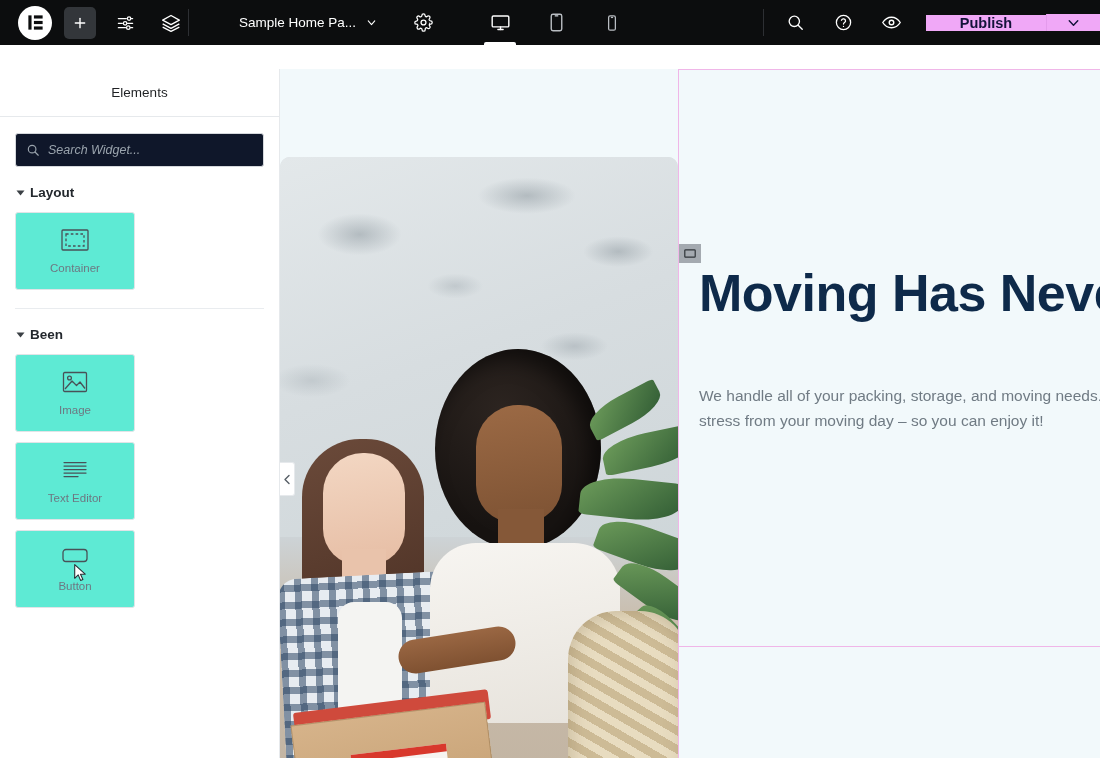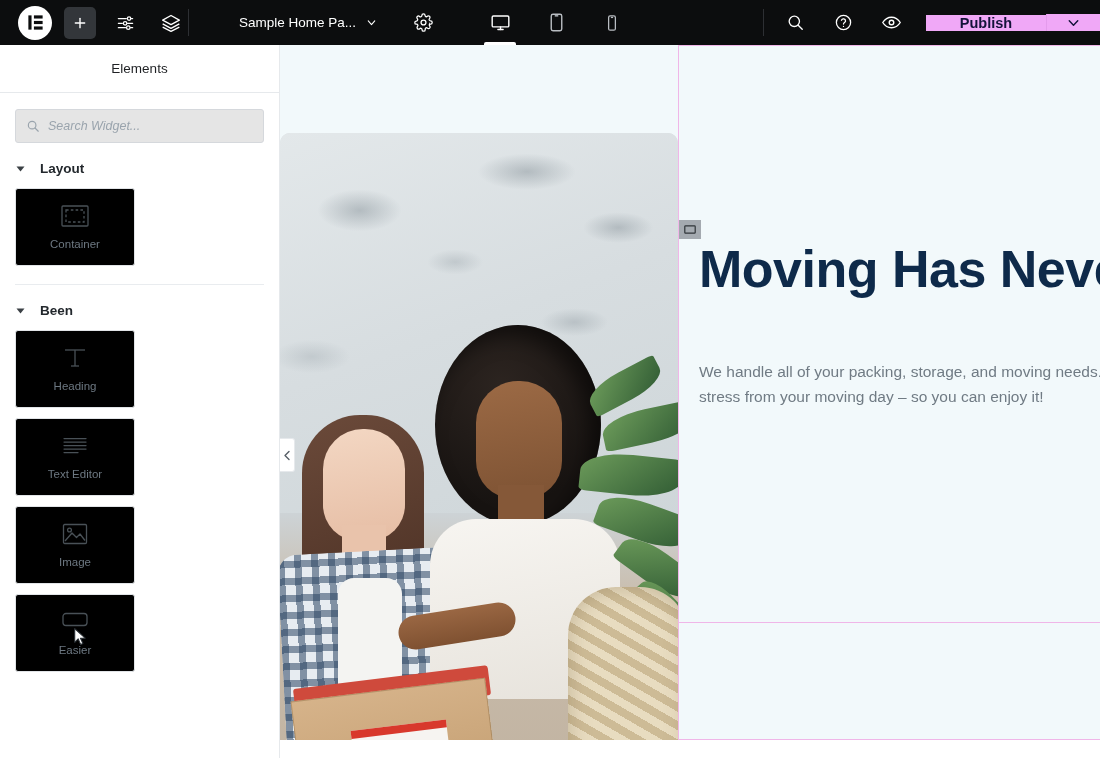--- a/index.html
+++ b/index.html
@@ -3,21 +3,21 @@
 <meta charset="utf-8">
 <title>Elementor Editor</title>
 <style>
   * { box-sizing: border-box; margin: 0; padding: 0; }
   html, body {
     width: 1100px; height: 758px;
     overflow: hidden;
     font-family: "Liberation Sans", sans-serif;
     background: #ffffff;
   }
-  .app { position: relative; width: 1100px; height: 758px; display: flex; flex-direction: column; }
+  .app { position: relative; width: 1100px; height: 758px; display: flex; flex-direction: column; gap: 24px; }
 
   
   .topbar {
     height: 45px; flex: 0 0 45px;
     background: #0c0d0e;
     display: flex; align-items: stretch;
     position: relative; z-index: 50;
   }
   .tb-left { display: flex; align-items: center; padding-left: 18px; gap: 12px; }
   .logo-btn {
@@ -106,46 +106,46 @@
   }
   .panel-scroll { flex: 1 1 auto; overflow: hidden; padding: 0 15px; }
 
   .search-wrap {
     margin: 16px 0 0 0;
     height: 34px;
     border: 1px solid #d5d8dc;
     border-radius: 3px;
     display: flex; align-items: center;
     padding: 0 10px; gap: 8px;
-    background: #e5e5e5;
+    background: #0f172a;
   }
   .search-wrap input {
     border: 0; outline: 0; flex: 1 1 auto;
     font-family: "Liberation Sans", sans-serif;
     font-size: 12.5px; font-style: italic; color: #6d7882;
     background: transparent;
   }
   .search-wrap input::placeholder { color: #9aa4ad; font-style: italic; }
 
   .cat-header {
     display: flex; align-items: center; gap: 7px;
     padding: 18px 0 12px 3px;
     cursor: pointer;
   }
   .cat-header .caret { width: 0; height: 0; border-left: 5px solid #3b4045; border-top: 4px solid transparent; border-bottom: 4px solid transparent; transform: rotate(90deg); }
-  .cat-title { font-size: 13.5px; font-weight: 700; color: #23282d; margin-left: 10px; }
+  .cat-title { font-size: 13.5px; font-weight: 700; color: #23282d; }
 
   .widget-grid { display: flex; flex-wrap: wrap; gap: 10px; }
   .widget-tile {
     width: 120px; height: 78px;
     border: 1px solid #e1e4e7;
     border-radius: 3px;
     display: flex; flex-direction: column;
     align-items: center; justify-content: center;
-    gap: 10px; cursor: move; background: #000000;
+    gap: 10px; cursor: move; background: #5eead4;
     position: relative;
   }
   .widget-tile .wicon { color: #495157; display: flex; align-items: center; justify-content: center; height: 24px; }
   .widget-tile .wlabel { font-size: 11.5px; color: #6d7882; }
 
   .cat-divider { height: 1px; background: #e9ecef; margin: 18px 0 0 0; }
 
   .tile-cursor {
     position: absolute; left: 58px; top: 33px;
     width: 13px; height: 18px; pointer-events: none;
@@ -509,68 +509,58 @@
         </div>
 
         <div class="cat-divider"></div>
 
         <div class="cat-header">
           <span class="caret"></span>
           <span class="cat-title">Been</span>
         </div>
         <div class="widget-grid">
 
+
           <div class="widget-tile">
             <span class="wicon">
-              <svg width="26" height="24" viewBox="0 0 26 24" fill="none" stroke="#495157" stroke-width="1.3">
-                <line x1="3" y1="4" x2="23" y2="4"></line>
-                <line x1="13" y1="4" x2="13" y2="20"></line>
-                <line x1="9" y1="20" x2="17" y2="20"></line>
+              <svg width="26" height="22" viewBox="0 0 26 22" fill="none" stroke="#495157" stroke-width="1.3" stroke-linejoin="round">
+                <rect x="1.5" y="1.5" width="23" height="19" rx="1.2"></rect>
+                <circle cx="7.5" cy="7" r="1.9"></circle>
+                <polyline points="3,18 10,10 14.5,14.5 18,11 23,17.5"></polyline>
               </svg>
             </span>
-            <span class="wlabel">Heading</span>
+            <span class="wlabel">Image</span>
           </div>
 
           <div class="widget-tile">
             <span class="wicon">
               <svg width="28" height="20" viewBox="0 0 28 20" fill="none" stroke="#495157" stroke-width="1.25" stroke-linecap="round">
                 <line x1="3" y1="2.5" x2="25" y2="2.5"></line>
                 <line x1="3" y1="6" x2="25" y2="6"></line>
                 <line x1="3" y1="9.5" x2="25" y2="9.5"></line>
                 <line x1="3" y1="13" x2="25" y2="13"></line>
                 <line x1="3" y1="16.5" x2="17" y2="16.5"></line>
               </svg>
             </span>
             <span class="wlabel">Text Editor</span>
           </div>
 
-          <div class="widget-tile">
-            <span class="wicon">
-              <svg width="26" height="22" viewBox="0 0 26 22" fill="none" stroke="#495157" stroke-width="1.3" stroke-linejoin="round">
-                <rect x="1.5" y="1.5" width="23" height="19" rx="1.2"></rect>
-                <circle cx="7.5" cy="7" r="1.9"></circle>
-                <polyline points="3,18 10,10 14.5,14.5 18,11 23,17.5"></polyline>
-              </svg>
-            </span>
-            <span class="wlabel">Image</span>
-          </div>
-
 
           <div class="widget-tile">
             <span class="wicon">
               <svg width="30" height="22" viewBox="0 0 30 22" fill="none" stroke="#495157" stroke-width="1.3" stroke-linejoin="round">
                 <rect x="3" y="2.5" width="24" height="12" rx="3"></rect>
               </svg>
             </span>
             <span class="tile-cursor">
               <svg width="13" height="18" viewBox="0 0 13 18">
                 <polygon points="0.7,0.7 0.7,14.3 4.2,10.9 6.6,16.4 8.9,15.4 6.5,10.2 11.2,10.2" fill="#ffffff" stroke="#2b3136" stroke-width="1.1" stroke-linejoin="round"></polygon>
               </svg>
             </span>
-            <span class="wlabel">Easier</span>
+            <span class="wlabel">Button</span>
           </div>
 
         </div>
       </div>
     </div>
 
     <div class="collapse-tab">
       <span>
         <svg width="9" height="11" viewBox="0 0 9 11" fill="none" stroke="#555d65" stroke-width="1.4" stroke-linecap="round" stroke-linejoin="round">
           <polyline points="6,1.5 2,5.5 6,9.5"></polyline>

